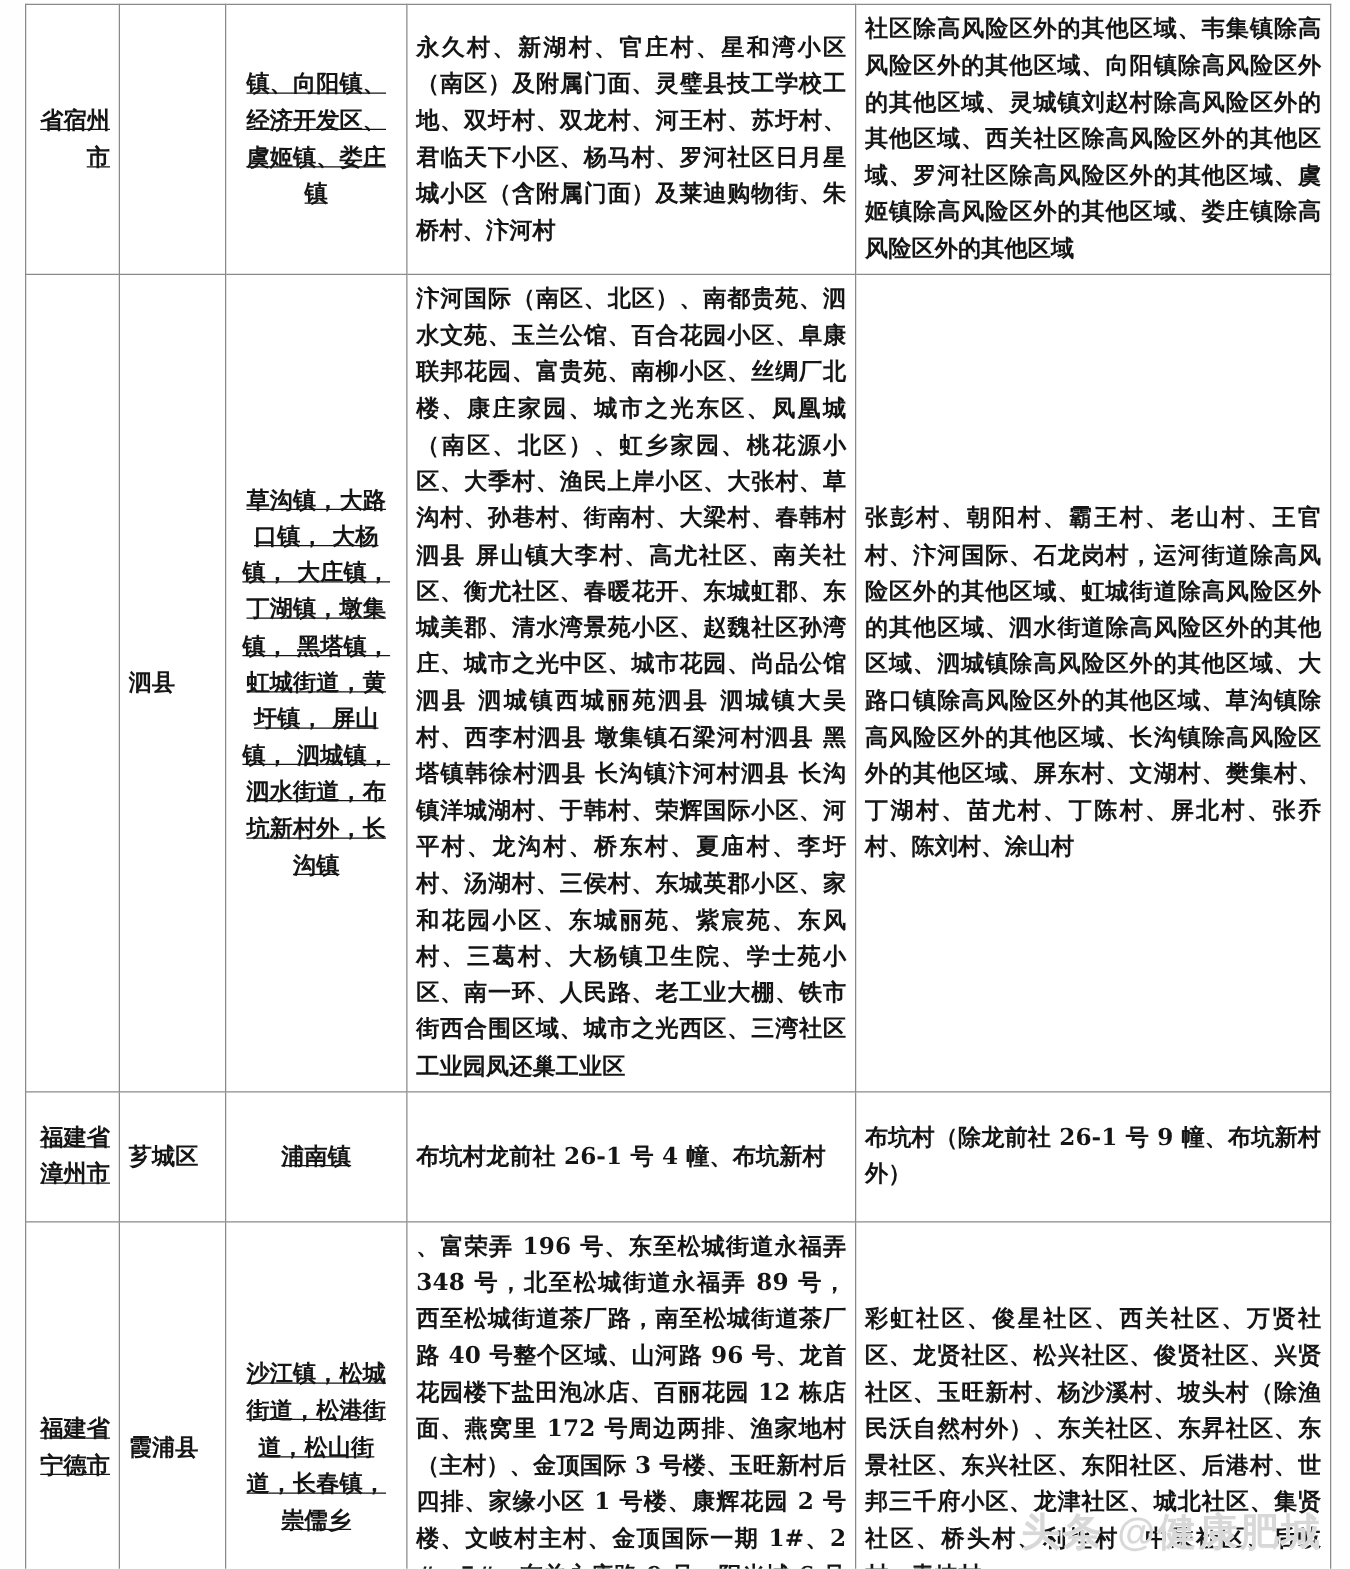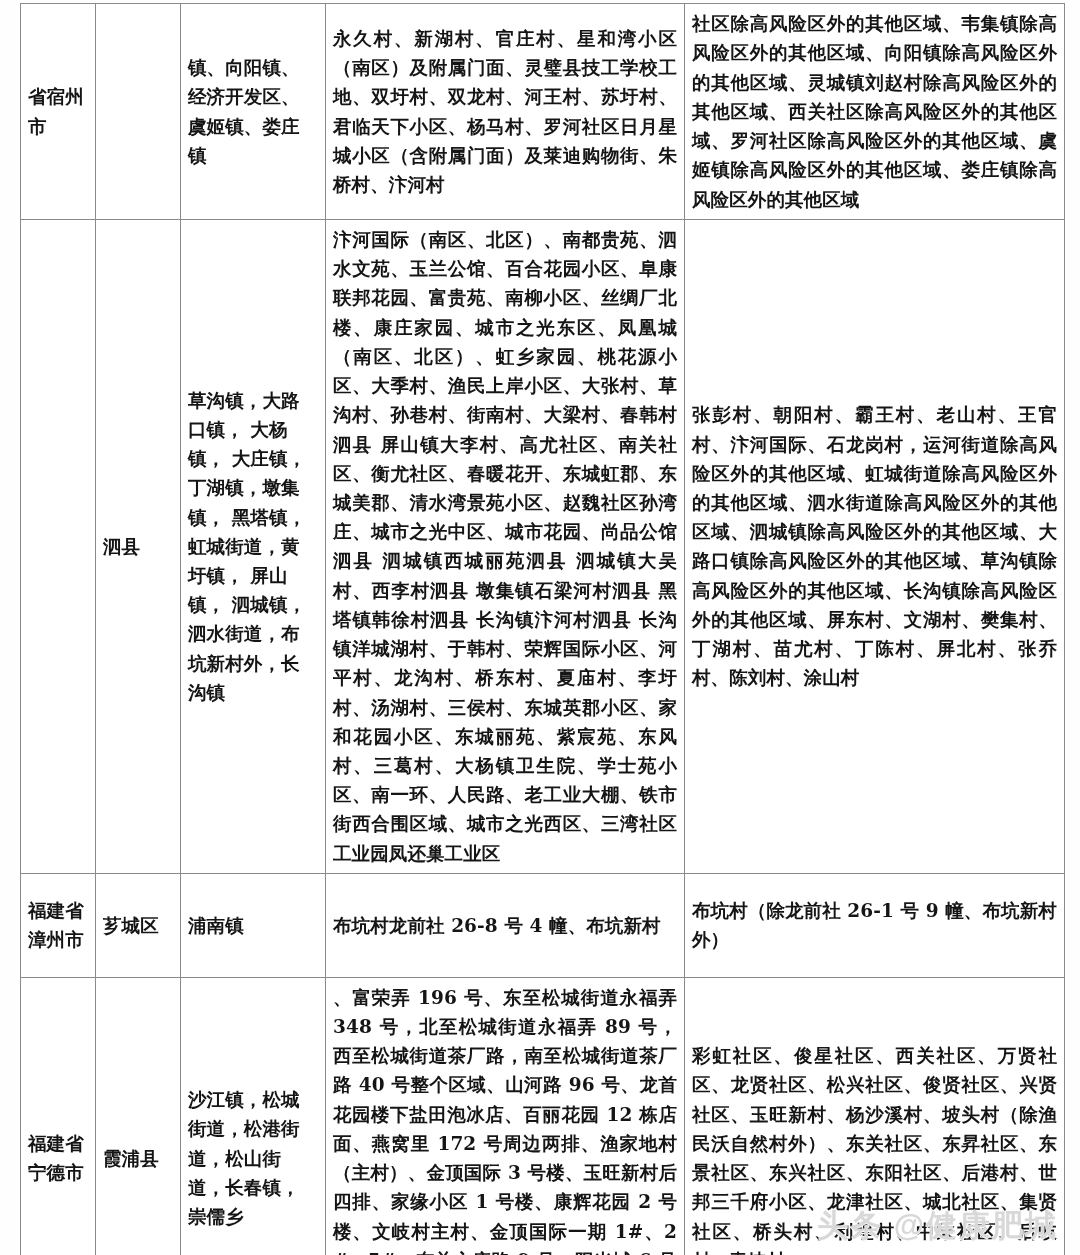--- a/index.html
+++ b/index.html
@@ -43,23 +43,23 @@
     word-break: break-all;
     background: #ffffff;
   }
   
   col.c1 { width: 75px; }
   col.c2 { width: 85px; }
   col.c3 { width: 145px; }
   col.c4 { width: 359px; }
   col.c5 { width: 380px; }
 
-  td.col-province { text-align: left; padding-left: 10px; }
+  td.col-province { text-align: right; padding-left: 10px; text-decoration: underline; }
   td.col-district { text-align: left; padding-left: 10px; margin-left: 40px; }
-  td.col-town     { text-align: left; padding-left: 10px; }
+  td.col-town     { text-align: center; padding-left: 10px; text-decoration: underline; }
   td.col-high     { text-align: left; padding-left: 9px; padding-right: 4px; }
   td.col-low      { text-align: left; padding-left: 9px; padding-right: 6px; }
 
   td.justify { text-align: justify; text-align-last: left; }
 
   
   .r-sz td { font-size: 18.5px; }
   .r-sx td { font-size: 18.6px; }
   .r-xc td { font-size: 19px; }
   .r-xp td { font-size: 18.4px; }
@@ -110,21 +110,21 @@
         <td class="col-district">泗县</td>
         <td class="col-town">草沟镇，大路口镇， 大杨镇， 大庄镇，丁湖镇，墩集镇， 黑塔镇，虹城街道，黄圩镇， 屏山镇， 泗城镇，泗水街道，布坑新村外，长沟镇</td>
         <td class="col-high justify">汴河国际（南区、北区）、南都贵苑、泗水文苑、玉兰公馆、百合花园小区、阜康联邦花园、富贵苑、南柳小区、丝绸厂北楼、康庄家园、城市之光东区、凤凰城（南区、北区）、虹乡家园、桃花源小区、大季村、渔民上岸小区、大张村、草沟村、孙巷村、街南村、大梁村、春韩村泗县 屏山镇大李村、高尤社区、南关社区、衡尤社区、春暖花开、东城虹郡、东城美郡、清水湾景苑小区、赵魏社区孙湾庄、城市之光中区、城市花园、尚品公馆泗县 泗城镇西城丽苑泗县 泗城镇大吴村、西李村泗县 墩集镇石梁河村泗县 黑塔镇韩徐村泗县 长沟镇汴河村泗县 长沟镇洋城湖村、于韩村、荣辉国际小区、河平村、龙沟村、桥东村、夏庙村、李圩村、汤湖村、三侯村、东城英郡小区、家和花园小区、东城丽苑、紫宸苑、东风村、三葛村、大杨镇卫生院、学士苑小区、南一环、人民路、老工业大棚、铁市街西合围区域、城市之光西区、三湾社区工业园凤还巢工业区</td>
         <td class="col-low justify">张彭村、朝阳村、霸王村、老山村、王官村、汴河国际、石龙岗村，运河街道除高风险区外的其他区域、虹城街道除高风险区外的其他区域、泗水街道除高风险区外的其他区域、泗城镇除高风险区外的其他区域、大路口镇除高风险区外的其他区域、草沟镇除高风险区外的其他区域、长沟镇除高风险区外的其他区域、屏东村、文湖村、樊集村、丁湖村、苗尤村、丁陈村、屏北村、张乔村、陈刘村、涂山村</td>
       </tr>
 
       <tr class="r-xc">
         <td class="col-province row3-high">福建省漳州市</td>
         <td class="col-district">芗城区</td>
         <td class="col-town">浦南镇</td>
-        <td class="col-high">布坑村龙前社 26-8 号 4 幢、布坑新村</td>
+        <td class="col-high">布坑村龙前社 26-1 号 4 幢、布坑新村</td>
         <td class="col-low">布坑村（除龙前社 26-1 号 9 幢、布坑新村外）</td>
       </tr>
 
       <tr class="r-xp">
         <td class="col-province row4-high">福建省宁德市</td>
         <td class="col-district">霞浦县</td>
         <td class="col-town">沙江镇，松城街道，松港街道，松山街道，长春镇，崇儒乡</td>
         <td class="col-high justify">、富荣弄 196 号、东至松城街道永福弄 348 号，北至松城街道永福弄 89 号，西至松城街道茶厂路，南至松城街道茶厂路 40 号整个区域、山河路 96 号、龙首花园楼下盐田泡冰店、百丽花园 12 栋店面、燕窝里 172 号周边两排、渔家地村（主村）、金顶国际 3 号楼、玉旺新村后四排、家缘小区 1 号楼、康辉花园 2 号楼、文岐村主村、金顶国际一期 1#、2#、5#、东关永康路 9 号、阳光城 6 号楼、金山花园 19 号楼、东阳社区东泰华府二期盐田湾海鲜楼</td>
         <td class="col-low justify">彩虹社区、俊星社区、西关社区、万贤社区、龙贤社区、松兴社区、俊贤社区、兴贤社区、玉旺新村、杨沙溪村、坡头村（除渔民沃自然村外）、东关社区、东昇社区、东景社区、东兴社区、东阳社区、后港村、世邦三千府小区、龙津社区、城北社区、集贤社区、桥头村、利埕村、中乘社区、后岐村、青岐村</td>
       </tr>

